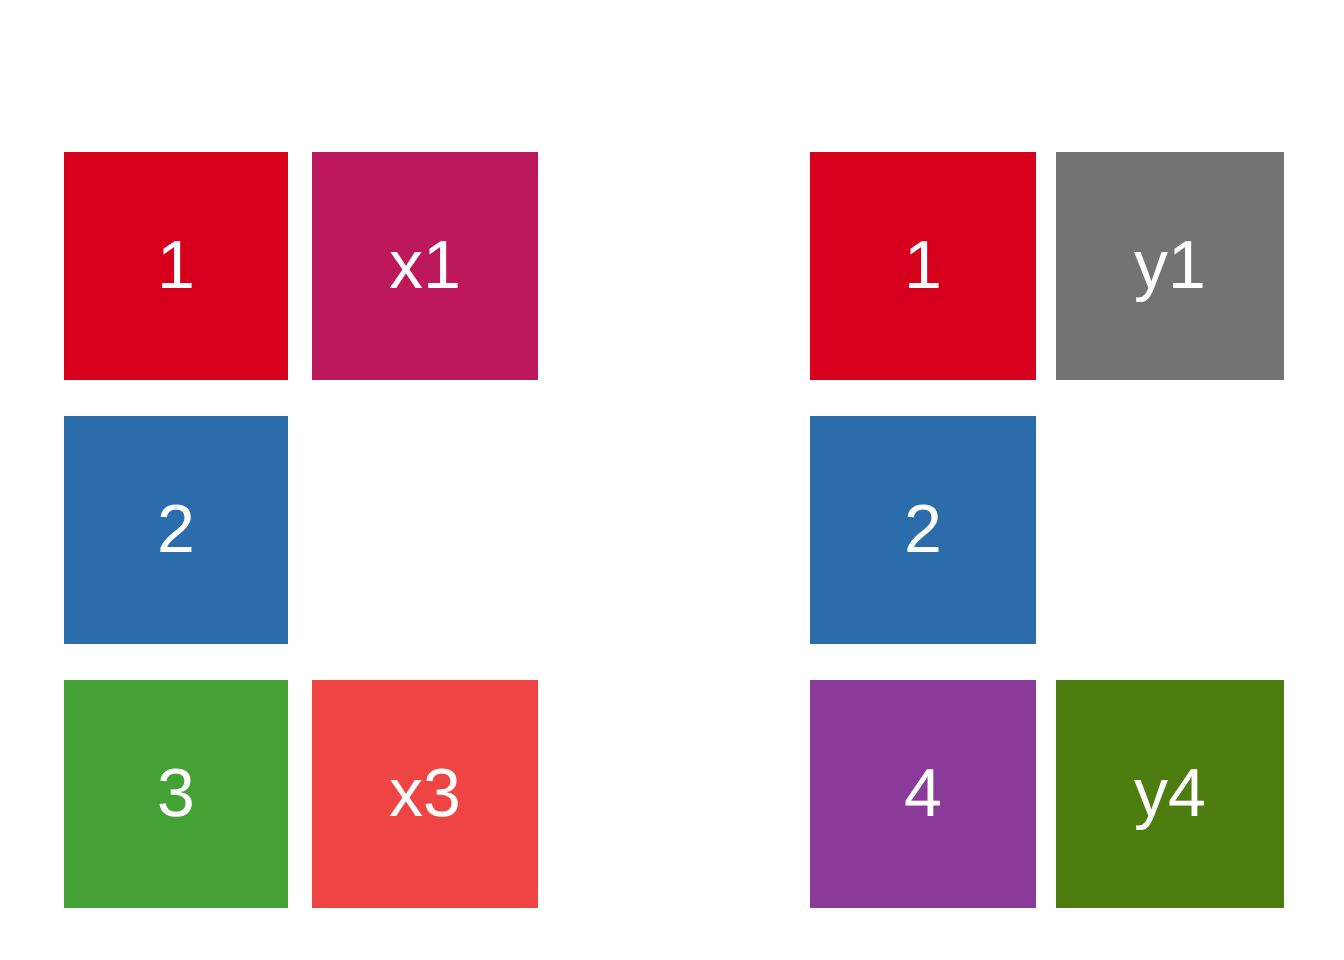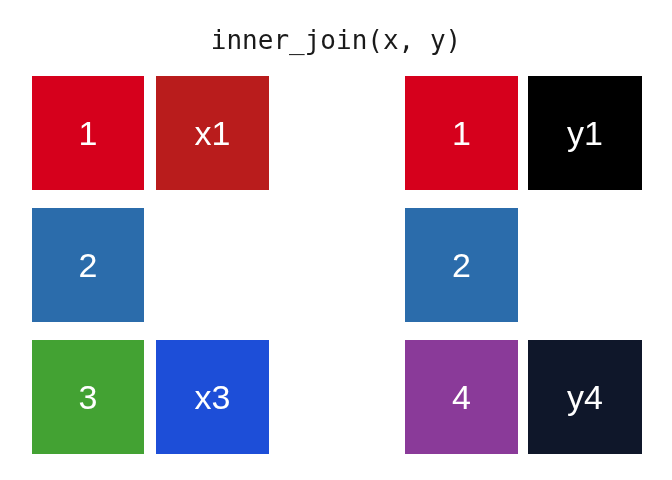--- a/index.html
+++ b/index.html
@@ -72,51 +72,50 @@
   .cell-val  { width: 113px; margin-left: 12px; background: #c6c6c6; }
 
   #group-y .cell-key { width: 113px; }
   #group-y .cell-val { width: 114px; margin-left: 10px; }
 </style>
 </head>
 <body style="background: rgb(255, 255, 255);">
 
 <div id="diagram-root">
 
-  <div class="figure-title">inner_join(x, y)</div>
 
   <div class="table-group" id="group-x">
 
     <div class="table-row">
       <div class="cell cell-key" style="background-color: rgb(214, 0, 28);">1</div>
-      <div class="cell cell-val" style="background-color: #b91c1c;">x1</div>
+      <div class="cell cell-val" style="background-color: #be185d;">x1</div>
     </div>
 
     <div class="table-row">
       <div class="cell cell-key" style="background-color: rgb(43, 108, 171);">2</div>
     </div>
 
     <div class="table-row">
       <div class="cell cell-key" style="background-color: rgb(67, 162, 51);">3</div>
-      <div class="cell cell-val" style="background-color: #1d4ed8;">x3</div>
+      <div class="cell cell-val" style="background-color: #ef4444;">x3</div>
     </div>
 
   </div>
 
   <div class="table-group" id="group-y">
 
     <div class="table-row">
       <div class="cell cell-key" style="background-color: rgb(214, 0, 28);">1</div>
-      <div class="cell cell-val" style="background-color: #000000;">y1</div>
+      <div class="cell cell-val" style="background-color: #737373;">y1</div>
     </div>
 
     <div class="table-row">
       <div class="cell cell-key" style="background-color: rgb(43, 108, 171);">2</div>
     </div>
 
     <div class="table-row">
       <div class="cell cell-key" style="background-color: rgb(138, 58, 153);">4</div>
-      <div class="cell cell-val" style="background-color: #0f172a;">y4</div>
+      <div class="cell cell-val" style="background-color: #4d7c0f;">y4</div>
     </div>
 
   </div>
 
 </div>
 
 </body></html>

